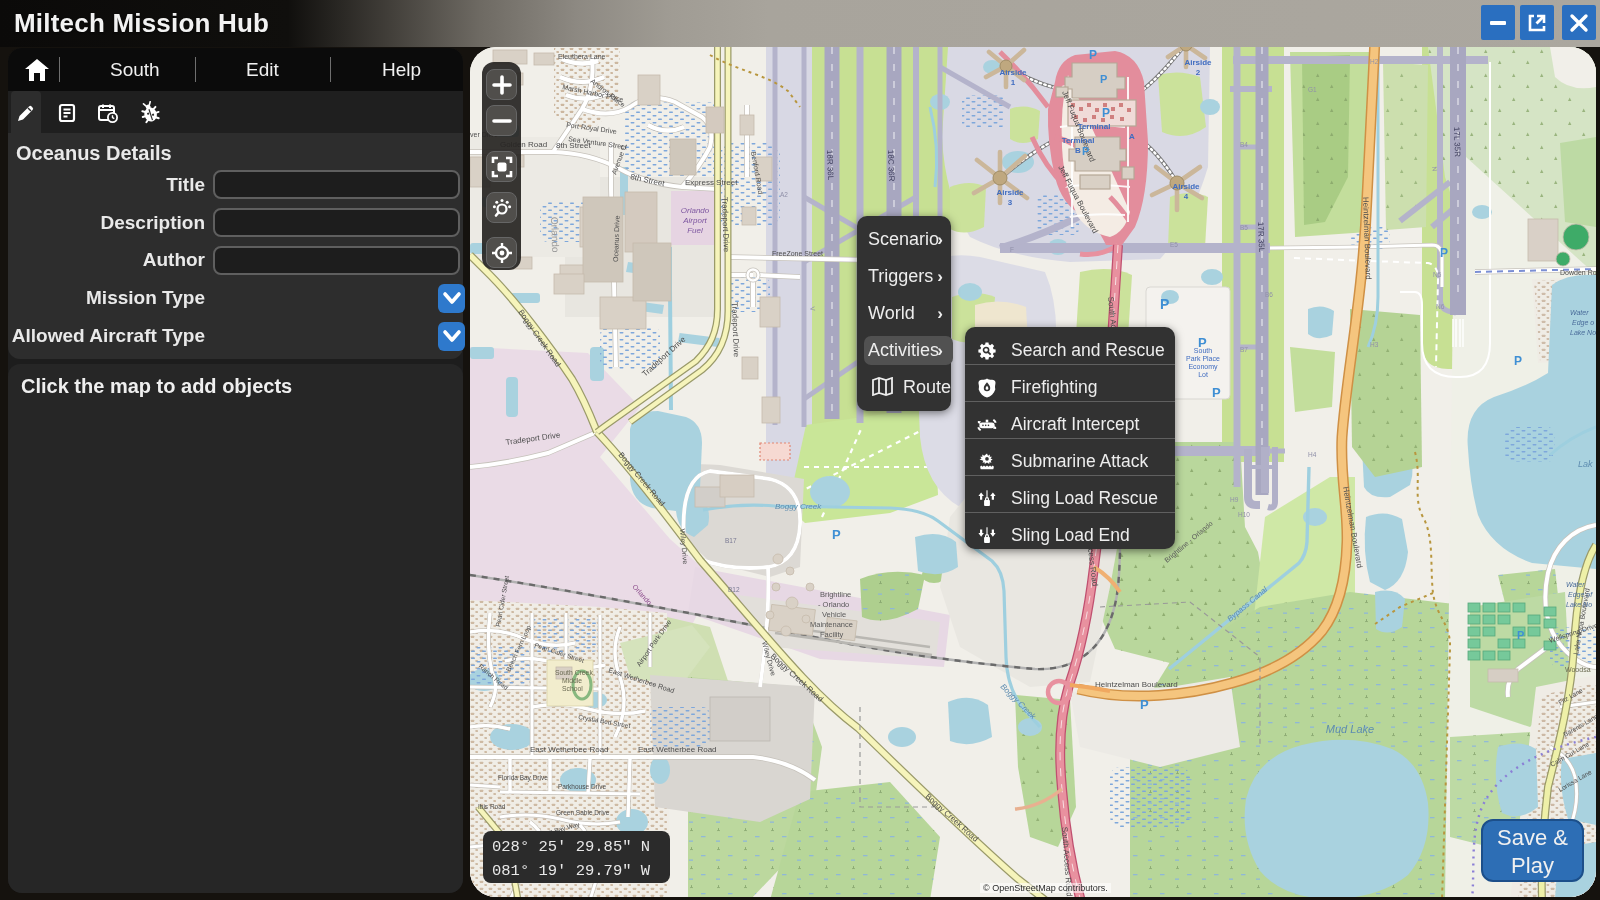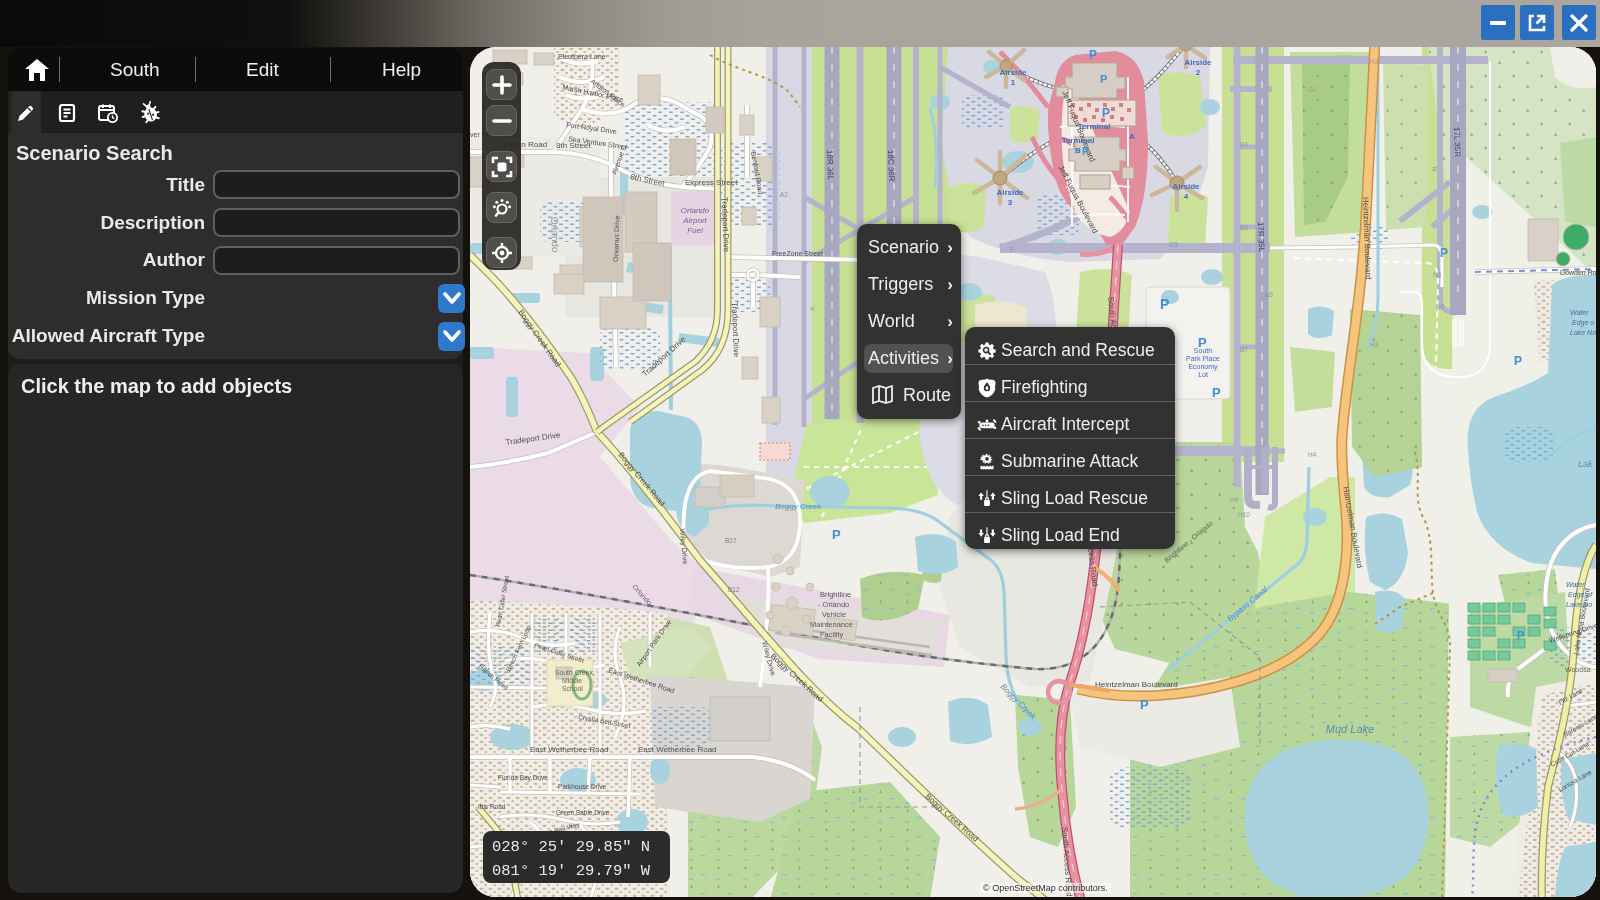--- a/index.html
+++ b/index.html
@@ -35,28 +35,28 @@
   #clickmap { position:absolute; left:13px; top:327px; font-size:20px; font-weight:bold; color:#efefef; }
   
   #map { position:absolute; left:470px; top:47px; width:1126px; height:850px;
     border-radius:26px; overflow:hidden; background:#f1efe9; }
   
   #mapctl { position:absolute; left:482px; top:62px; width:39px; height:208px;
     background:rgba(38,36,34,.92); border-radius:12px; }
   .mcbtn { position:absolute; left:4px; width:31px; height:31px; background:#504e4b;
     border:1px solid #666; border-radius:8px; display:flex; align-items:center; justify-content:center; }
   
-  #cmenu { position:absolute; left:857px; top:216px; width:104px; height:195px;
-    background:#323232; border-radius:10px; box-shadow:0 2px 8px rgba(0,0,0,.5);margin-top:8px; }
+  #cmenu { position:absolute; left:857px; top:216px; width:94px; height:195px;
+    background:#323232; border-radius:10px; box-shadow:0 2px 8px rgba(0,0,0,.5); }
   .cmi { position:absolute; left:11px; color:#ededed; font-size:18px; white-space:nowrap; }
   .carr { position:absolute; right:8px; color:#ededed; font-size:17px; font-weight:bold; }
   #acthl { position:absolute; left:7px; top:120px; width:89px; height:29px; background:#515151; border-radius:7px; }
   #smenu { position:absolute; left:965px; top:327px; width:210px; height:222px;
     background:#323232; border-radius:10px; box-shadow:0 2px 8px rgba(0,0,0,.5); }
-  .smi { position:absolute; left:36px; color:#ededed; font-size:17.5px; white-space:nowrap; }
+  .smi { position:absolute; left:46px; color:#ededed; font-size:17.5px; white-space:nowrap; }
   .sline { position:absolute; left:0; width:210px; height:1px; background:#606060; }
   .sic { position:absolute; left:11px; width:22px; height:22px; }
   
   #coords { position:absolute; left:483px; top:831px; width:187px; height:52px;
     background:#2b2b2b; border-radius:8px; color:#e8e8e8;
     font-family:"Liberation Mono", monospace; font-size:15.5px; line-height:24px; padding:4px 0 0 9px; }
   
   #saveplay { position:absolute; left:1481px; top:819px; width:103px; height:63px;
     background:#2d6eb5; border:2px solid #1c4f8a; border-radius:12px;
     color:#f0f0f0; font-size:22px; text-align:center; line-height:28px; padding-top:3px; }
@@ -759,20 +759,21 @@
 <text x="1100" y="288" font-style="italic">Lake No</text>
 <text x="1096" y="540" font-style="italic">Water</text>
 <text x="1098" y="550" font-style="italic">Edge of</text>
 <text x="1096" y="560" font-style="italic">Lake No</text>
 <text x="1095" y="625" fill="#6a6a52">Woodsa</text>
 </g>
 </svg>
 </div>
 
   <div id="topbar"></div>
+  <div id="title">Miltech Mission Hub</div>
   <div class="winbtn" style="left:1481px">
     <svg width="22" height="22" viewBox="0 0 22 22">
         <rect x="3" y="9" width="16" height="4" rx="1" fill="#fff"></rect>
       </svg>
   </div>
   <div class="winbtn" style="left:1520px">
     <svg width="22" height="22" viewBox="0 0 22 22">
         <path d="M8 4 H4 V18 H18 V14" fill="none" stroke="#fff" stroke-width="2.6"></path>
         <path d="M11 4 H18 V11" fill="none" stroke="#fff" stroke-width="2.6"></path>
         <path d="M18 4 L10.5 11.5" stroke="#fff" stroke-width="2.8"></path>
@@ -819,21 +820,21 @@
             <ellipse cx="11.5" cy="13.5" rx="6.2" ry="7" fill="#fff"></ellipse>
             <circle cx="11.5" cy="5.6" r="2.4" fill="#fff"></circle>
             <path d="M8.2 10 L4.6 7.8 M14.8 10 L18.4 7.8 M7 13.5 H3.2 M16 13.5 H19.8 M8.2 17.2 L5 19.6 M14.8 17.2 L18 19.6" stroke="#fff" stroke-width="2" stroke-linecap="round"></path>
             <path d="M9.6 3.8 L8 1.2 M13.4 3.8 L15 1.2" stroke="#fff" stroke-width="1.6" stroke-linecap="round"></path>
             <path d="M11.5 8 V19.4" stroke="#2d2d2d" stroke-width="1.2"></path>
             <circle cx="9.3" cy="12" r="1.1" fill="#2d2d2d"></circle>
             <circle cx="13.7" cy="14.5" r="1.1" fill="#2d2d2d"></circle>
           </g>
         </svg>
     </div>
-    <h1 class="scen">Scenario Search</h1>
+    <h1 class="scen">Oceanus Details</h1>
     <div class="flabel" style="top:126px">Title</div>      
       <div class="finput" style="top:122px"></div>
     <div class="flabel" style="top:164px">Description</div>
       <div class="finput" style="top:160px"></div>
     <div class="flabel" style="top:201px">Author</div>     
       <div class="finput" style="top:198px"></div>
     <div class="flabel" style="top:239px">Mission Type</div>
     <div class="selbtn" style="top:236px">
         <svg width="20" height="16" viewBox="0 0 20 16">
           <path d="M3 3 L10 11 L17 3" fill="none" stroke="#fff" stroke-width="3.6" stroke-linecap="round" stroke-linejoin="round"></path>
@@ -959,14 +960,15 @@
           <path d="M5.6 12.8l-3-4h1.8v-4h2.4v4h1.8z"></path>
           <path d="M18.4 12.8l-3-4h1.8v-4h2.4v4h1.8z"></path>
           <rect x="8.8" y="13" width="6.4" height="6.5" rx="1"></rect>
           <path d="M12 9.8a2.2 2.2 0 0 1 2.2 2.2v1.5h-1.4V12a.8.8 0 0 0-1.6 0v1.5h-1.4V12A2.2 2.2 0 0 1 12 9.8z"></path>
         </g>
       </svg>
     <div class="smi" style="top:198px">Sling Load End</div>
   </div>
 
   <div id="coords">028° 25' 29.85" N<br>081° 19' 29.79" W</div>
+  <div id="saveplay">Save &amp;<br>Play</div>
   <div id="attrib">© OpenStreetMap contributors.</div>
 </div>
 
 </body></html>

